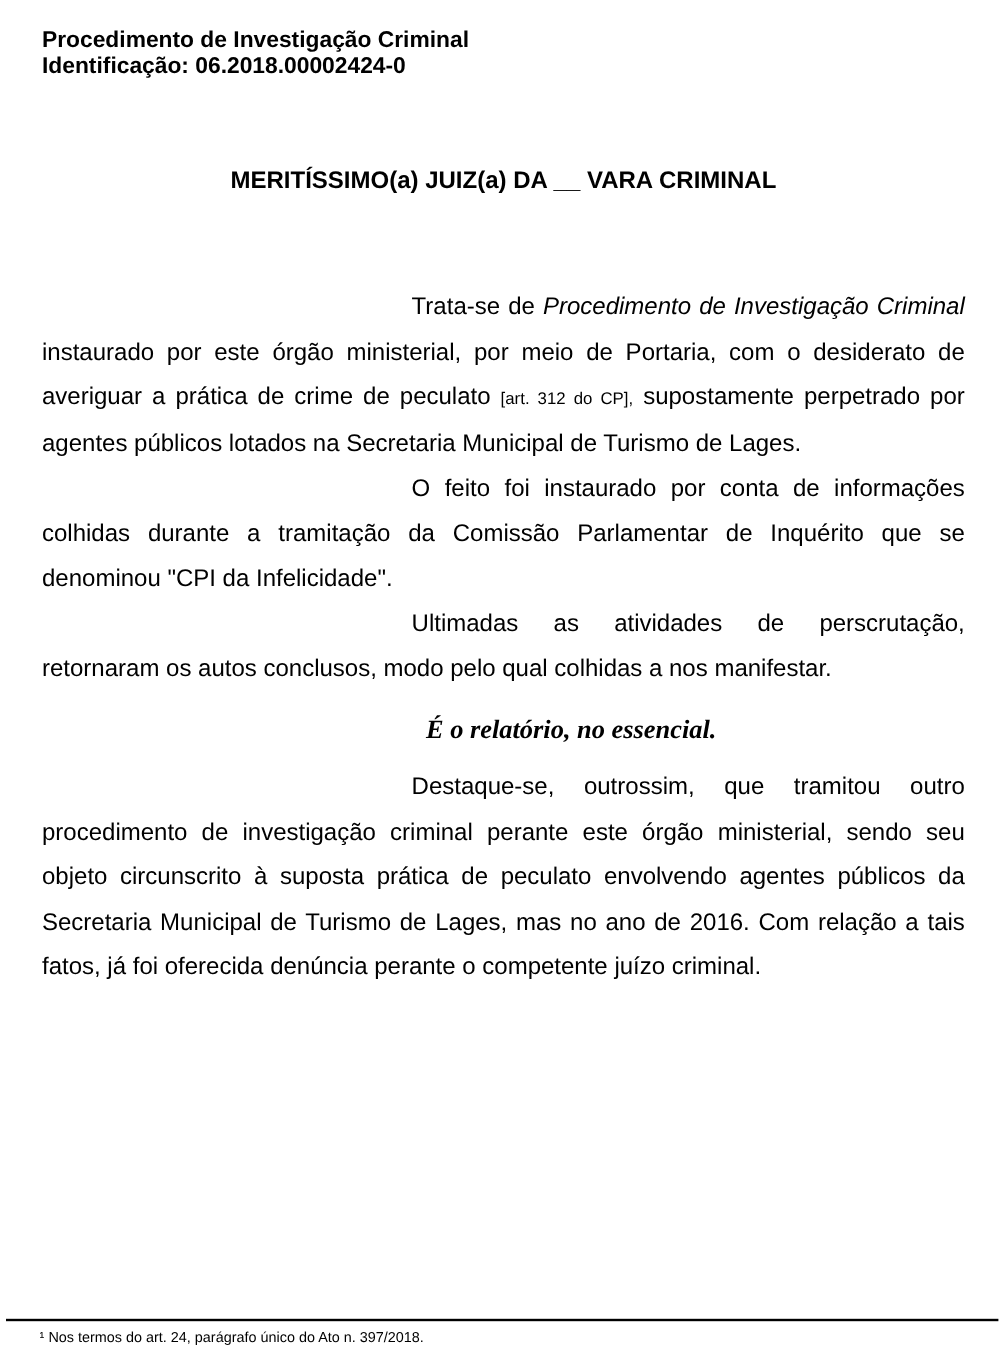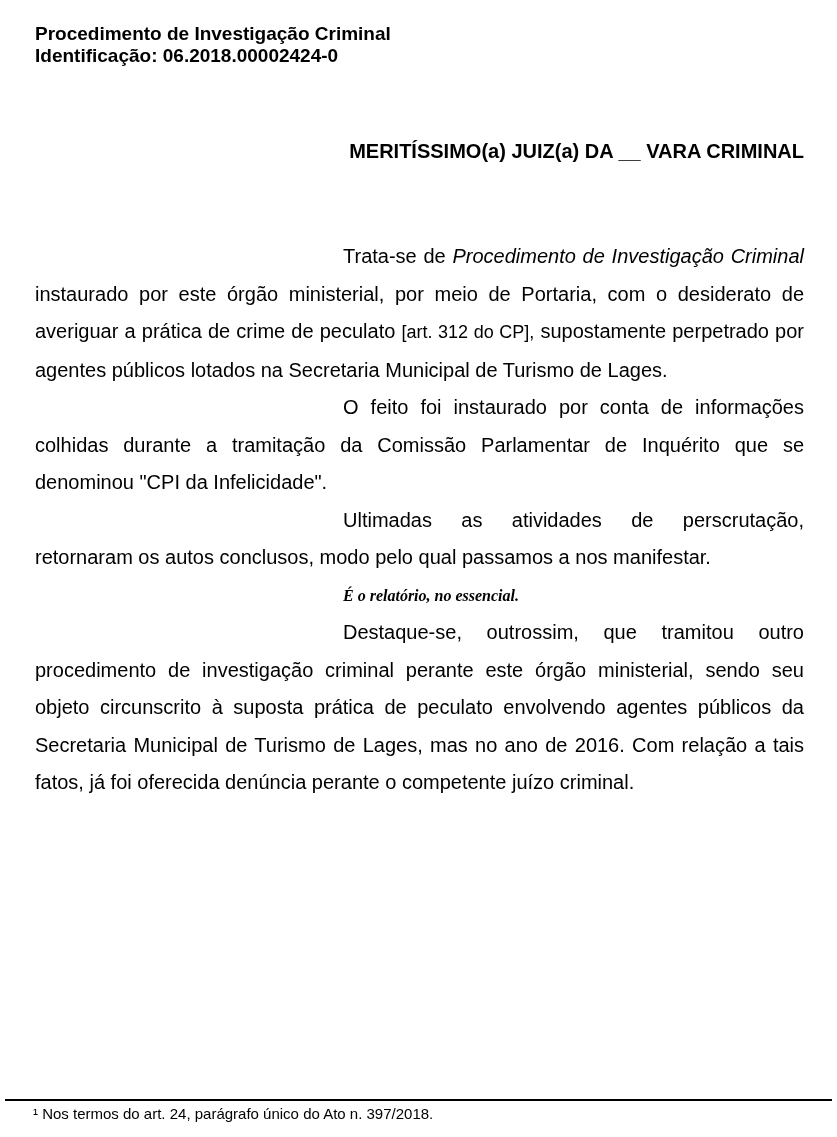--- a/index.html
+++ b/index.html
@@ -19,86 +19,86 @@
     font-size: 19px;
     font-weight: bold;
     line-height: 22px;
     white-space: nowrap;
   }
   .doc-title {
     position: absolute;
     left: 35px;
     right: 33px;
     top: 139px;
-    text-align: right;
+    text-align: center;
     font-size: 20px;
     font-weight: bold;
     line-height: 25px;
   }
   .doc-body {
     position: absolute;
     left: 35px;
     right: 33px;
     top: 238px;
   }
   .body-paragraph {
     margin: 0;
     font-size: 20px;
     line-height: 37.5px;
     text-align: justify;
     text-indent: 308px;
   }
   .relatorio-line {
-    margin: 0;
+    margin: 12px;
     font-family: "Liberation Serif", serif;
     font-style: italic;
     font-weight: bold;
-    font-size: 16px;
+    font-size: 22px;
     line-height: 37.5px;
     text-indent: 308px;
   }
   .seg-normal { }
   .seg-italic { font-style: italic; }
-  .seg-small { font-size: 18px; }
+  .seg-small { font-size: 14px; }
   .seg-underline {
     text-decoration-thickness: 2px;
     text-underline-offset: 4px;
   }
   .footnote-rule {
     position: absolute;
     left: 5px;
     right: 5px;
     top: 1099px;
     border-top: 2px solid #000000;
     height: 0;
   }
   .doc-footnote {
     position: absolute;
     left: 33px;
     top: 1104px;
-    font-size: 15px;
+    font-size: 12px;
     line-height: 20px;
     white-space: nowrap;
   }
 </style>
 </head>
 <body>
 
 <div class="doc-header">
   <div>Procedimento de Investigação Criminal</div>
   <div>Identificação: 06.2018.00002424-0</div>
 </div>
 
 <div class="doc-title">
   <div>MERITÍSSIMO(a) JUIZ(a) DA __ VARA CRIMINAL</div>
 </div>
 
 <div class="doc-body" id="doc-body">
     <p class="body-paragraph"><span class="seg-normal">Trata-se de </span><span class="seg-italic">Procedimento de Investigação Criminal</span><span class="seg-normal"> instaurado por este órgão ministerial, por meio de Portaria, com o desiderato de averiguar a prática de crime de peculato </span><span class="seg-small">[art. 312 do CP],</span><span class="seg-normal"> supostamente perpetrado por agentes públicos lotados na Secretaria Municipal de Turismo de Lages.</span></p>
     <p class="body-paragraph"><span class="seg-normal">O feito foi instaurado por conta de informações colhidas durante a tramitação da Comissão Parlamentar de Inquérito que se denominou "CPI da Infelicidade".</span></p>
-    <p class="body-paragraph"><span class="seg-normal">Ultimadas as atividades de perscrutação, retornaram os autos conclusos, modo pelo qual passamos a nos manifestar.</span></p>
+    <p class="body-paragraph"><span class="seg-normal">Ultimadas as atividades de perscrutação, retornaram os autos conclusos, modo pelo qual colhidas a nos manifestar.</span></p>
     <p class="relatorio-line"><span class="seg-normal">É o relatório, no essencial.</span></p>
     <p class="body-paragraph"><span class="seg-underline">Destaque-se, outrossim, que tramitou outro procedimento de investigação criminal perante este órgão ministerial, sendo seu objeto circunscrito à suposta prática de peculato envolvendo agentes públicos da Secretaria Municipal de Turismo de Lages, mas no ano de 2016.</span><span class="seg-normal"> Com relação a tais fatos, já foi oferecida denúncia perante o competente juízo criminal.</span></p>
   </div>
 
 <div class="footnote-rule"></div>
 
 <div class="doc-footnote">¹ Nos termos do art. 24, parágrafo único do Ato n. 397/2018.</div>
 
 </body></html>

